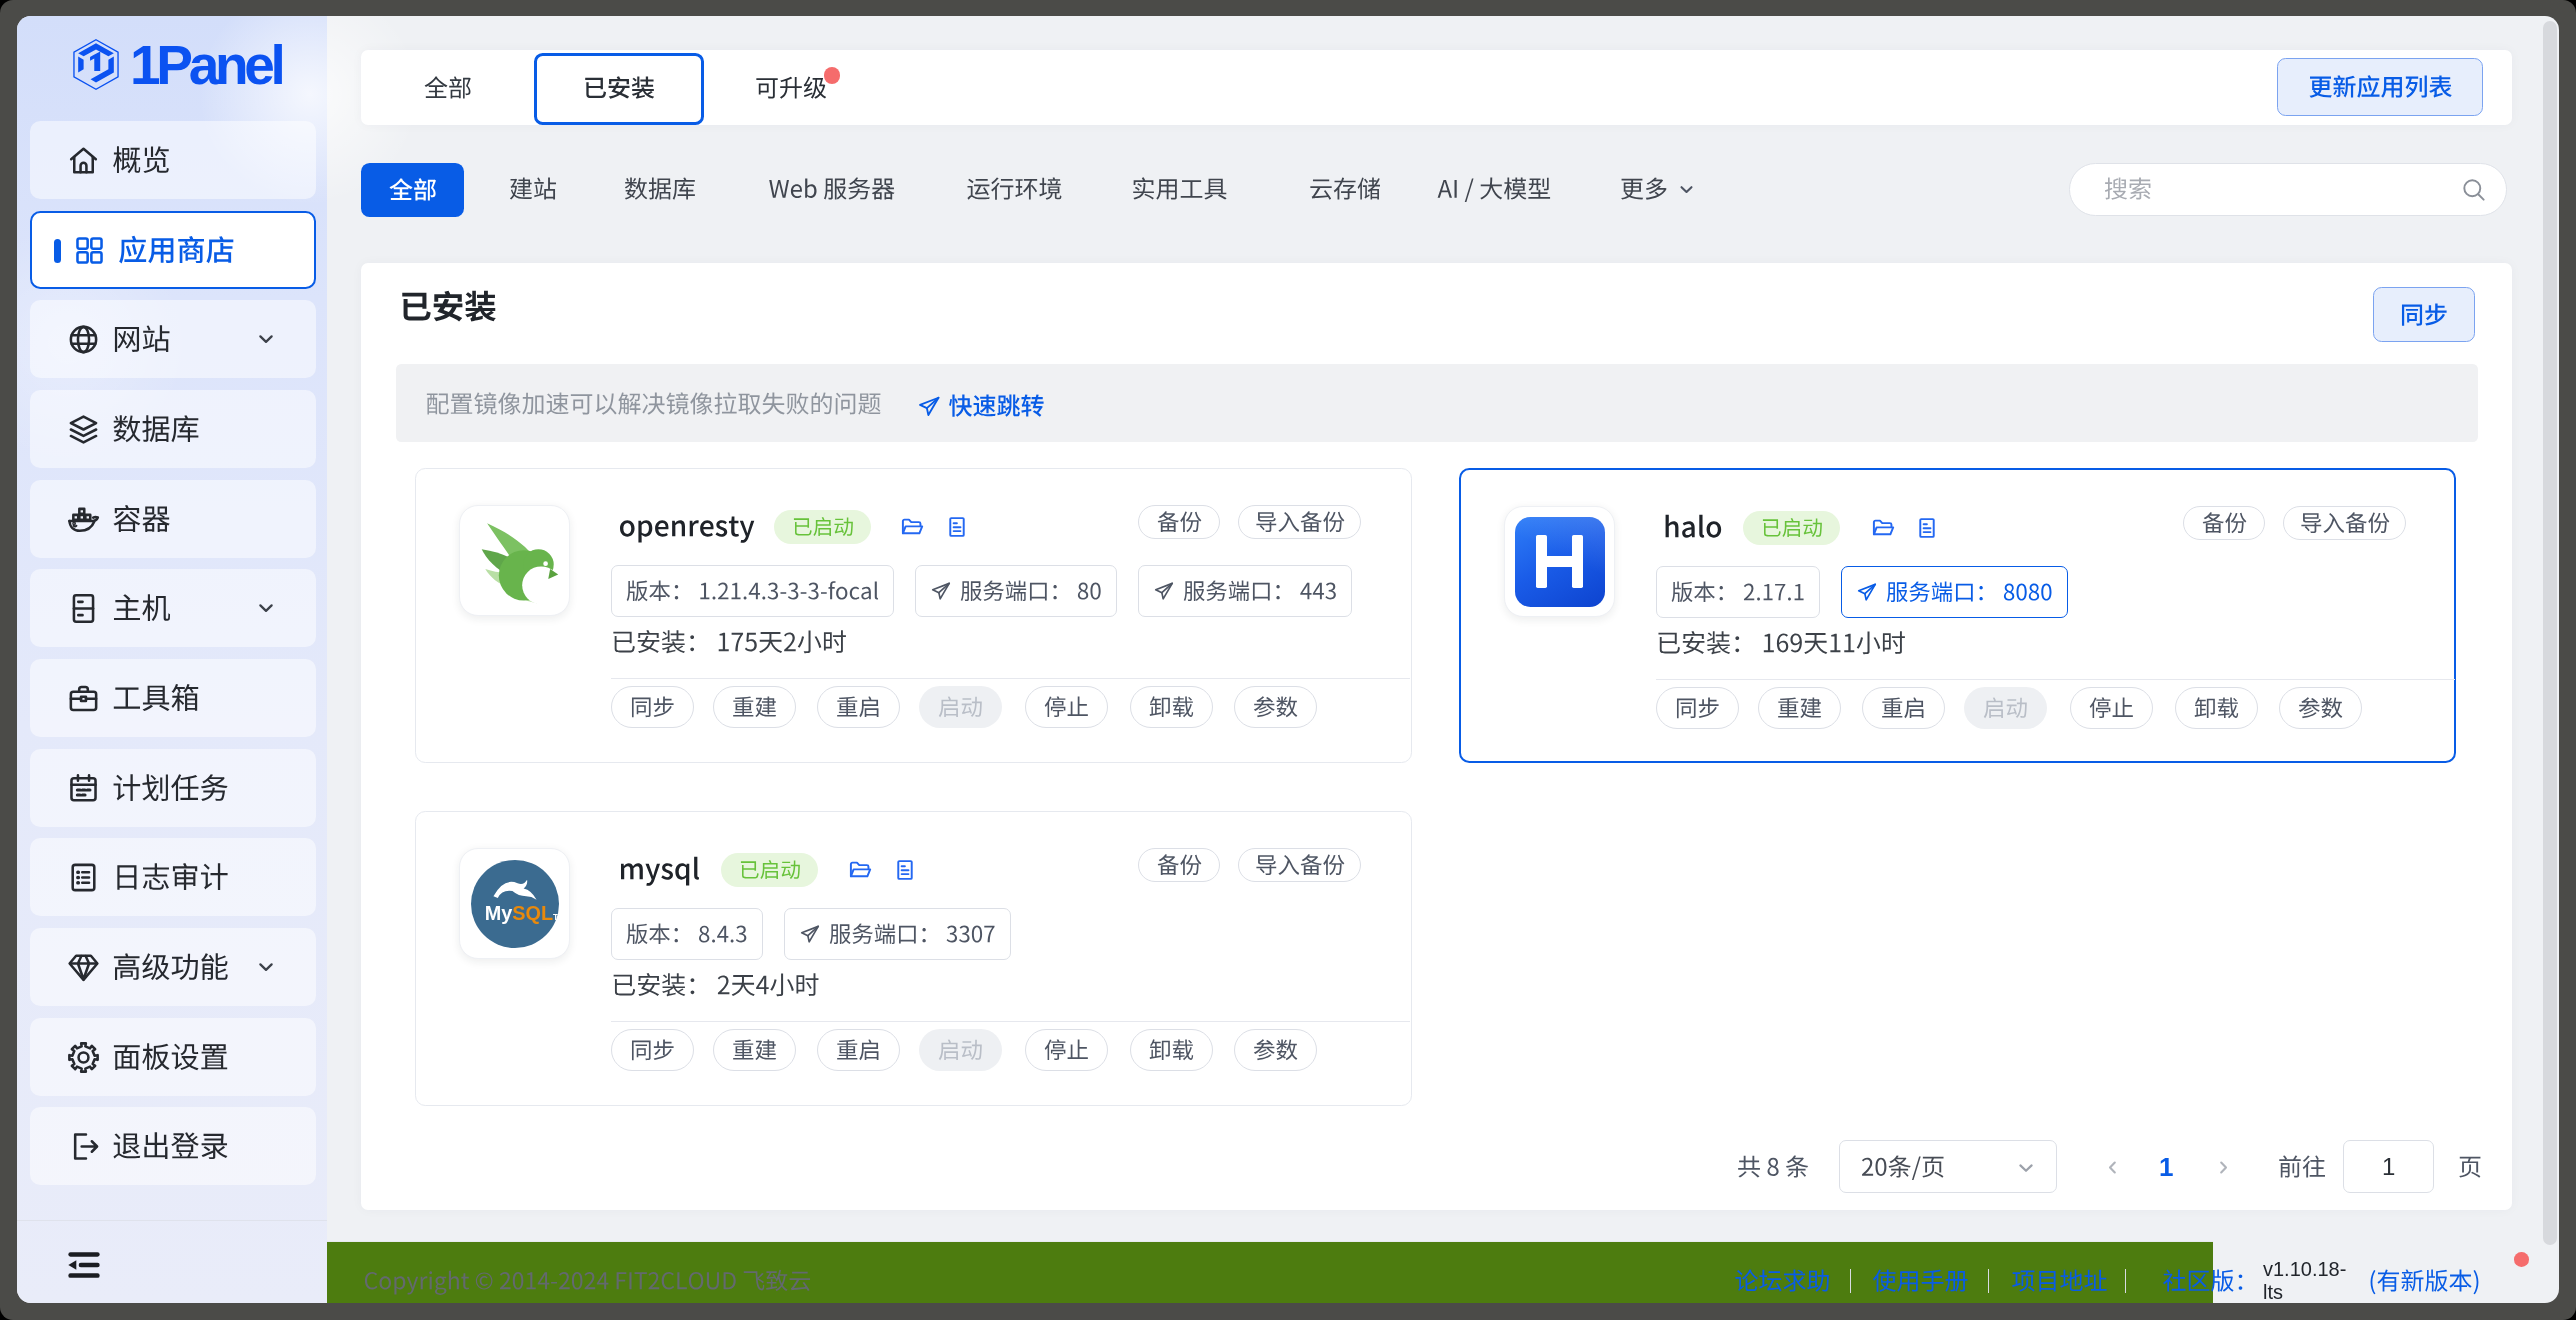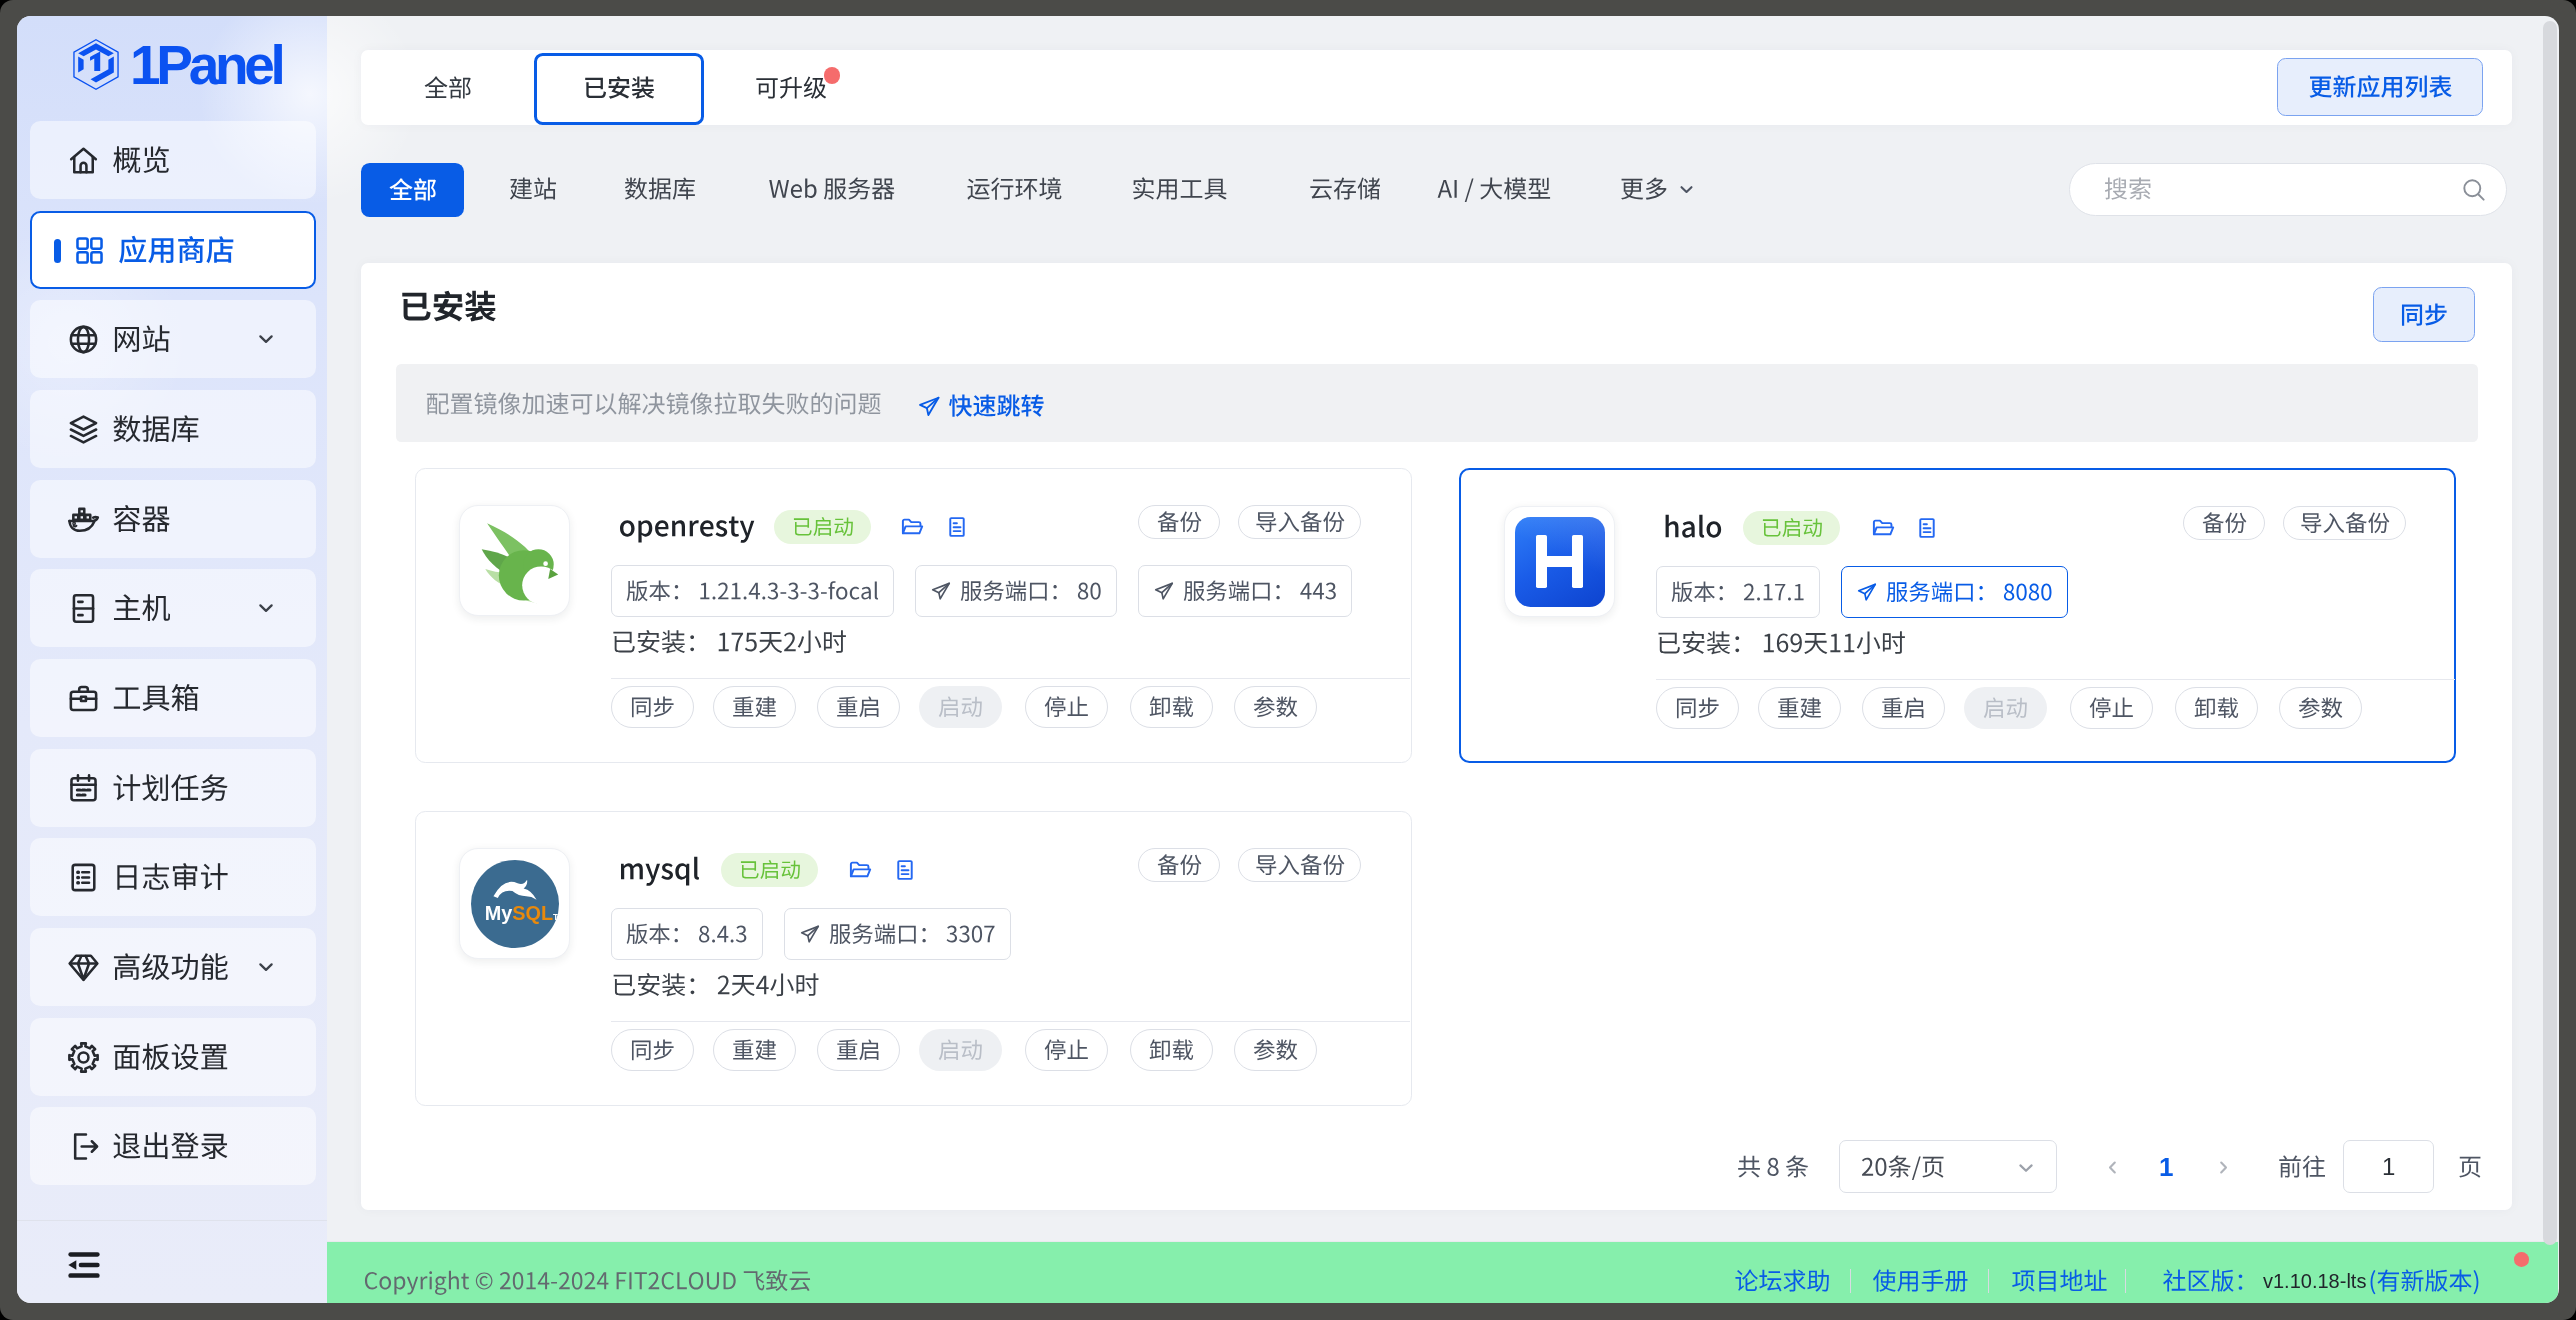--- a/index.html
+++ b/index.html
@@ -873,21 +873,21 @@
         </svg>
       </div>
       <div class="abs" style="left:2016px;top:1124px;width:91px;height:53px;border:0.9px solid #dcdfe6;border-radius:7px;background:#fff"></div>
       <div class="ct" style="left:2055px;top:1151px;font-size:24px;color:#2a2f36">1</div>
       <div class="ct" style="left:2131px;top:1151px">
         <svg class="t" width="24" height="30" viewBox="0 0 28 35" fill="#4e5563">
           <use href="#g155" transform="translate(0.0,27.6) scale(0.0280,-0.0280)"></use>
         </svg>
       </div>
     </div>
-    <div style="position:absolute;left:310px;top:1225px;width:2231px;height:80px;background:#86efac;border-top:0.9px solid #e8eaee">
+    <div style="position:absolute;left:310px;top:1225px;width:1886px;height:80px;background:#4d7c0f;border-top:0.9px solid #e8eaee">
       <div class="ct" style="left:34px;top:39px">
         <svg class="t" width="453" height="29" viewBox="0 0 525 34" fill="#63696f">
           <use href="#g158" transform="translate(0.0,26.6) scale(0.0270,-0.0270)"></use>
           <use href="#g116" transform="translate(17.2,26.6) scale(0.0270,-0.0270)"></use>
           <use href="#g159" transform="translate(33.6,26.6) scale(0.0270,-0.0270)"></use>
           <use href="#g160" transform="translate(50.3,26.6) scale(0.0270,-0.0270)"></use>
           <use href="#g161" transform="translate(64.4,26.6) scale(0.0270,-0.0270)"></use>
           <use href="#g162" transform="translate(74.9,26.6) scale(0.0270,-0.0270)"></use>
           <use href="#g163" transform="translate(82.3,26.6) scale(0.0270,-0.0270)"></use>
           <use href="#g164" transform="translate(97.5,26.6) scale(0.0270,-0.0270)"></use>

